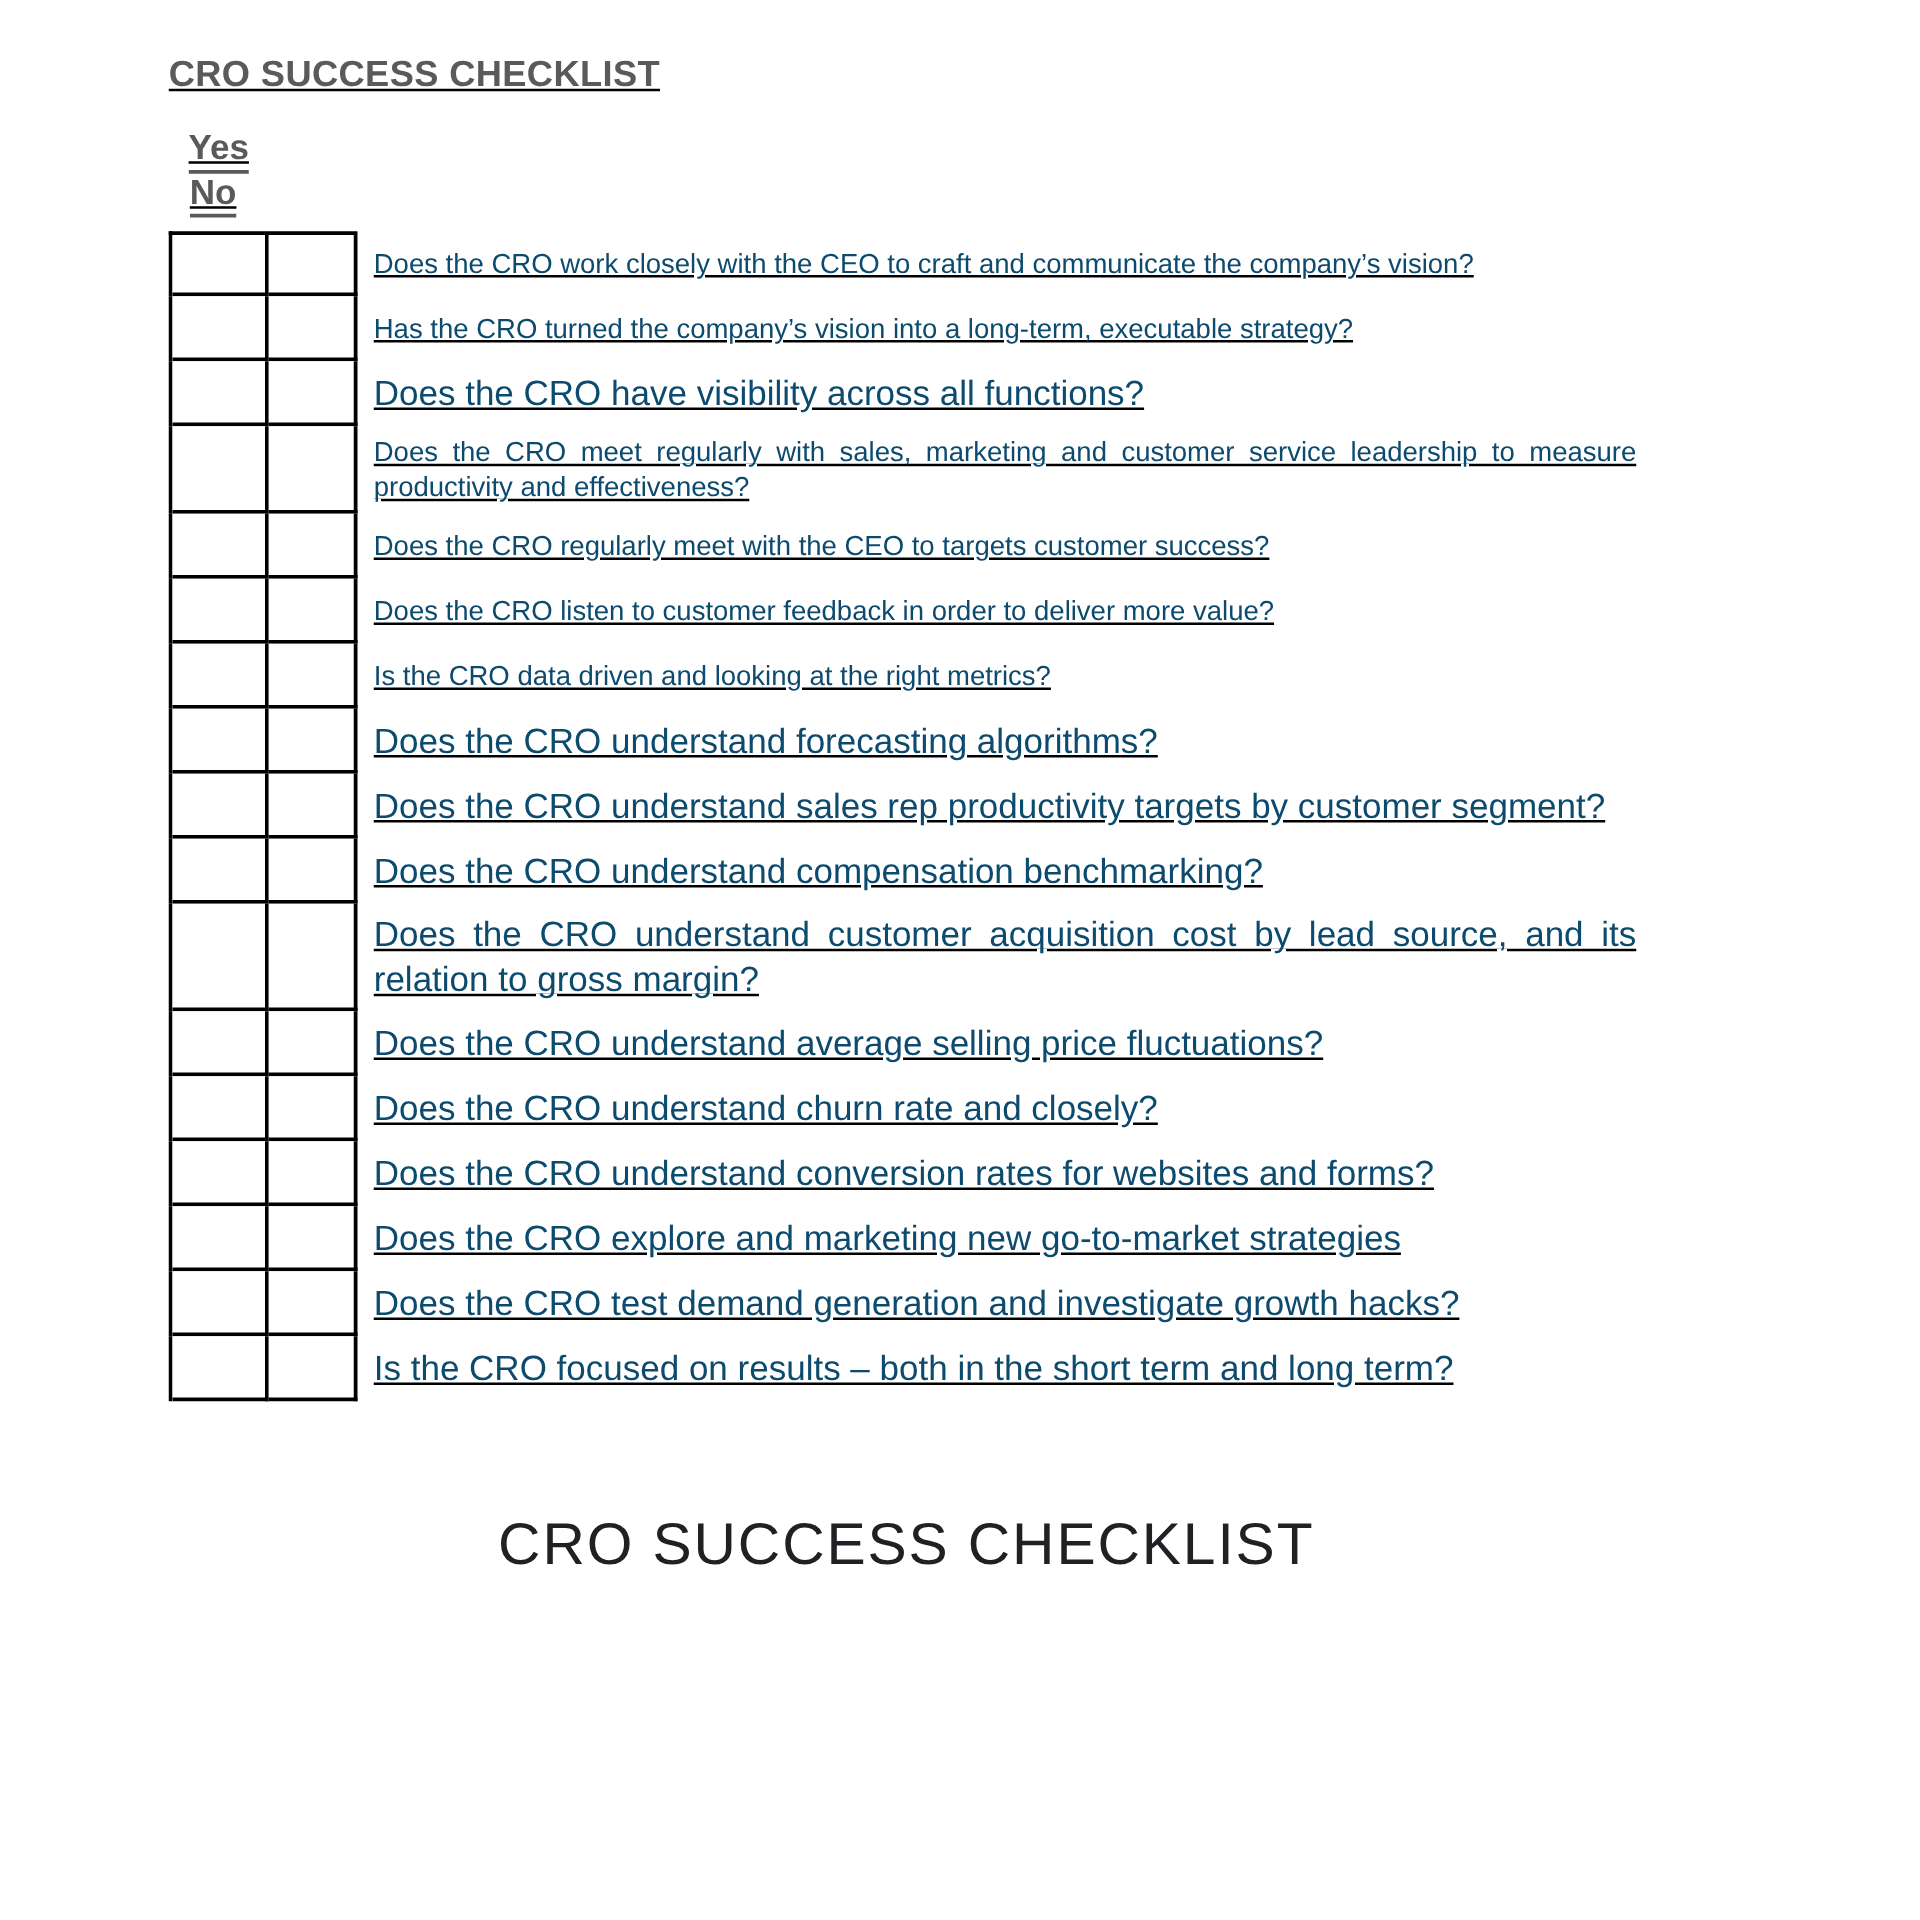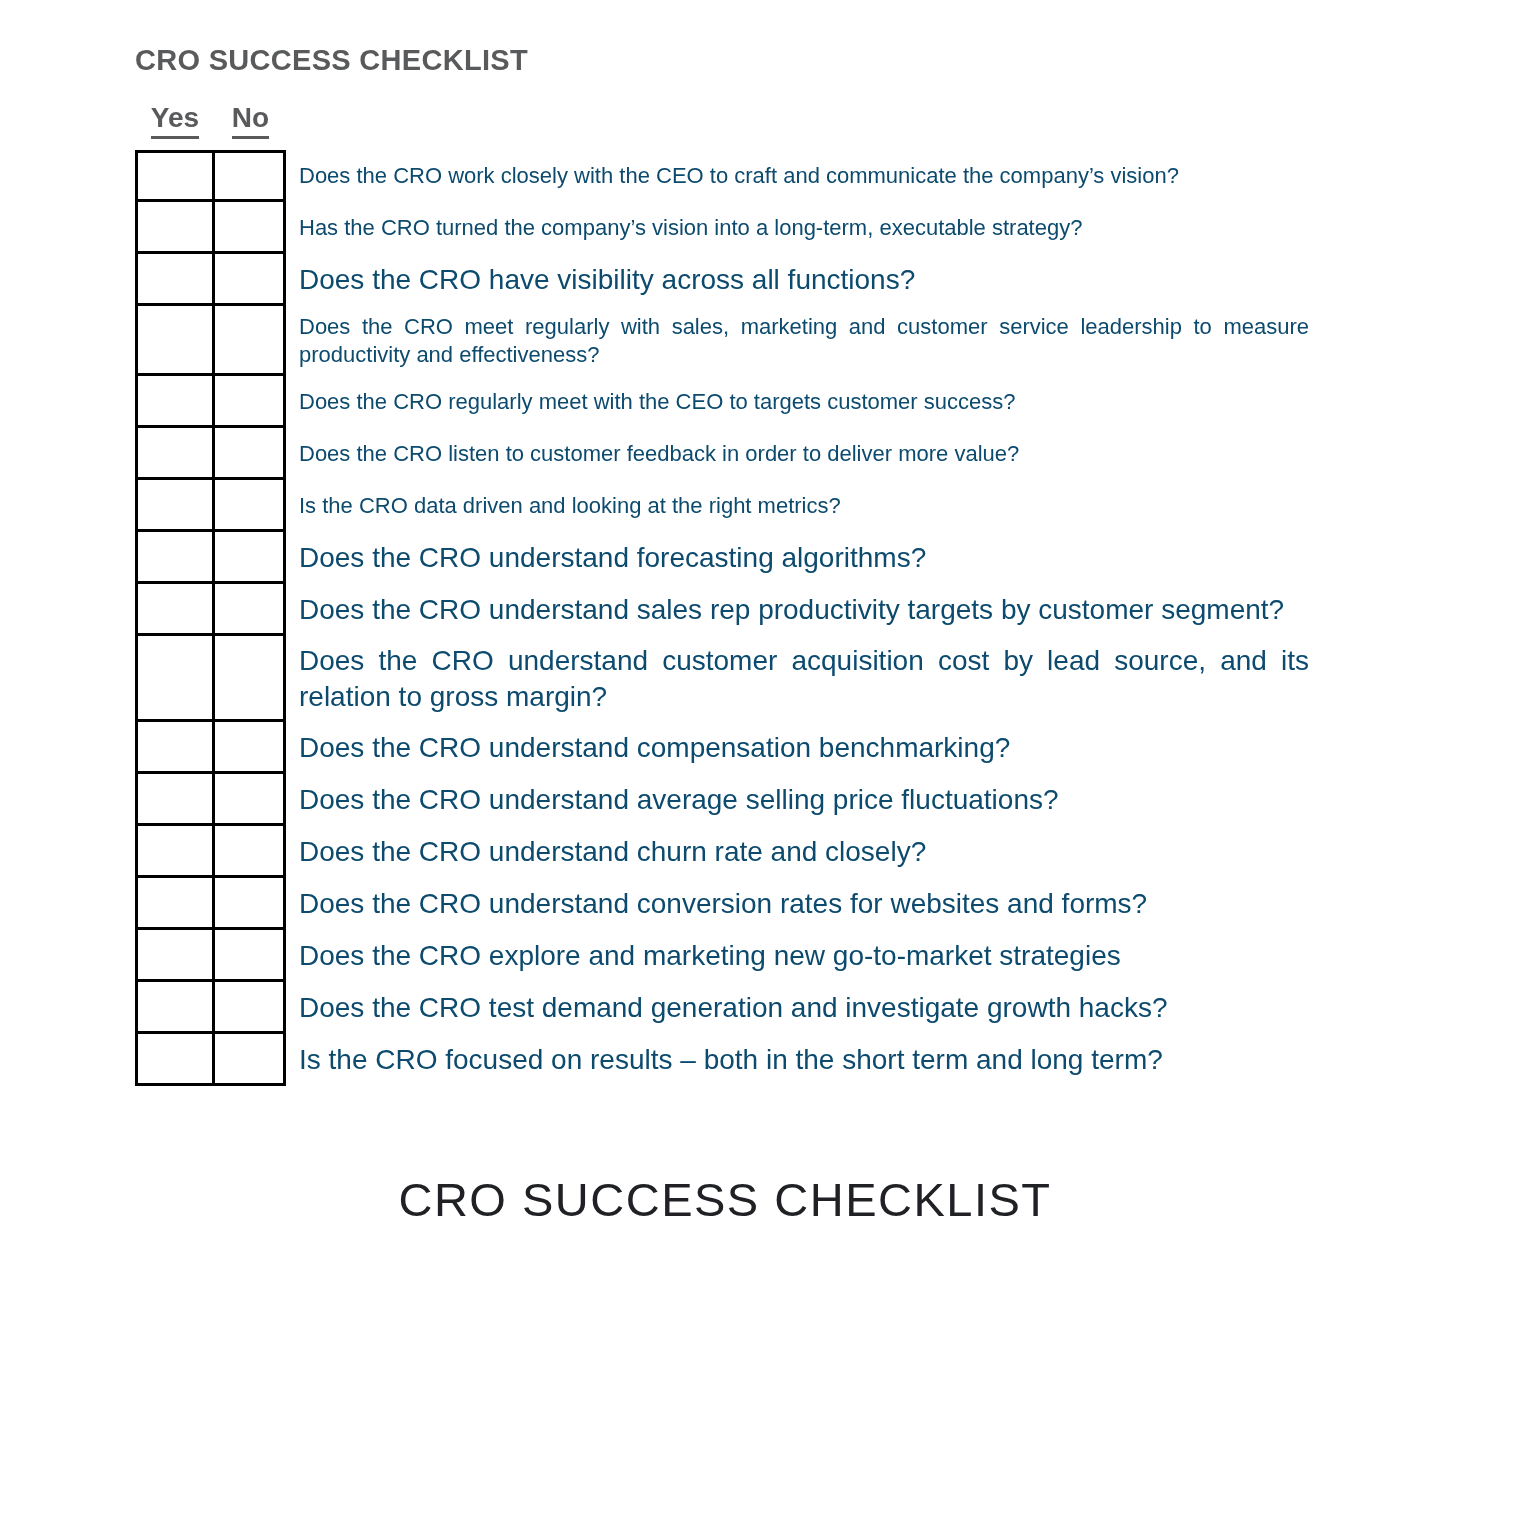--- a/index.html
+++ b/index.html
@@ -1,24 +1,24 @@
 <!DOCTYPE html>
 <html><head>
 <meta charset="utf-8">
 <style>
   html,body { margin:0; padding:0; background:#ffffff; }
   body { width:1536px; height:1536px; font-family:"Liberation Sans", sans-serif; }
-  .page { width:1536px; height:1491px; box-sizing:border-box; padding:45px 0 0 135px; background:#ffffff; }
+  .page { width:1536px; height:1491px; box-sizing:border-box; padding:45px 0 0 135px; background:#ffffff;text-decoration:underline; }
 
   .page-title {
     font-size:29px; font-weight:700; color:#595a5c; letter-spacing:0.3px;
     margin:0 0 26px 0; line-height:1.1;
   }
 
-  .col-headers { display:flex; margin:0 0 11px 0; }
+  .col-headers { display:flex; margin:0 0 11px 0;flex-direction:column; }
   .hdr { display:flex; justify-content:center; }
   .hdr-yes { width:80px; }
   .hdr-no  { width:71px; }
   .hdr span {
     font-size:28px; font-weight:700; color:#595a5c;
     border-bottom:3px solid #595a5c; padding-bottom:2px; line-height:1.1;
   }
 
   .checklist { width:1240px; }
   .row { display:flex; align-items:stretch; min-height:52px; }
@@ -137,30 +137,30 @@
         <div class="q large">
           <div class="qt">Does the CRO understand sales rep productivity targets by customer segment?</div>
         </div>
       </div>
       <div class="row">
         <div class="boxes">
           <div class="cell yes"></div>
           <div class="cell no"></div>
         </div>
         <div class="q large">
+          <div class="qt">Does the CRO understand compensation benchmarking?</div>
+        </div>
+      </div>
+      <div class="row">
+        <div class="boxes">
+          <div class="cell yes"></div>
+          <div class="cell no"></div>
+        </div>
+        <div class="q large">
           <div class="qt">Does the CRO understand customer acquisition cost by lead source, and its relation to gross margin?</div>
-        </div>
-      </div>
-      <div class="row">
-        <div class="boxes">
-          <div class="cell yes"></div>
-          <div class="cell no"></div>
-        </div>
-        <div class="q large">
-          <div class="qt">Does the CRO understand compensation benchmarking?</div>
         </div>
       </div>
       <div class="row">
         <div class="boxes">
           <div class="cell yes"></div>
           <div class="cell no"></div>
         </div>
         <div class="q large">
           <div class="qt">Does the CRO understand average selling price fluctuations?</div>
         </div>

